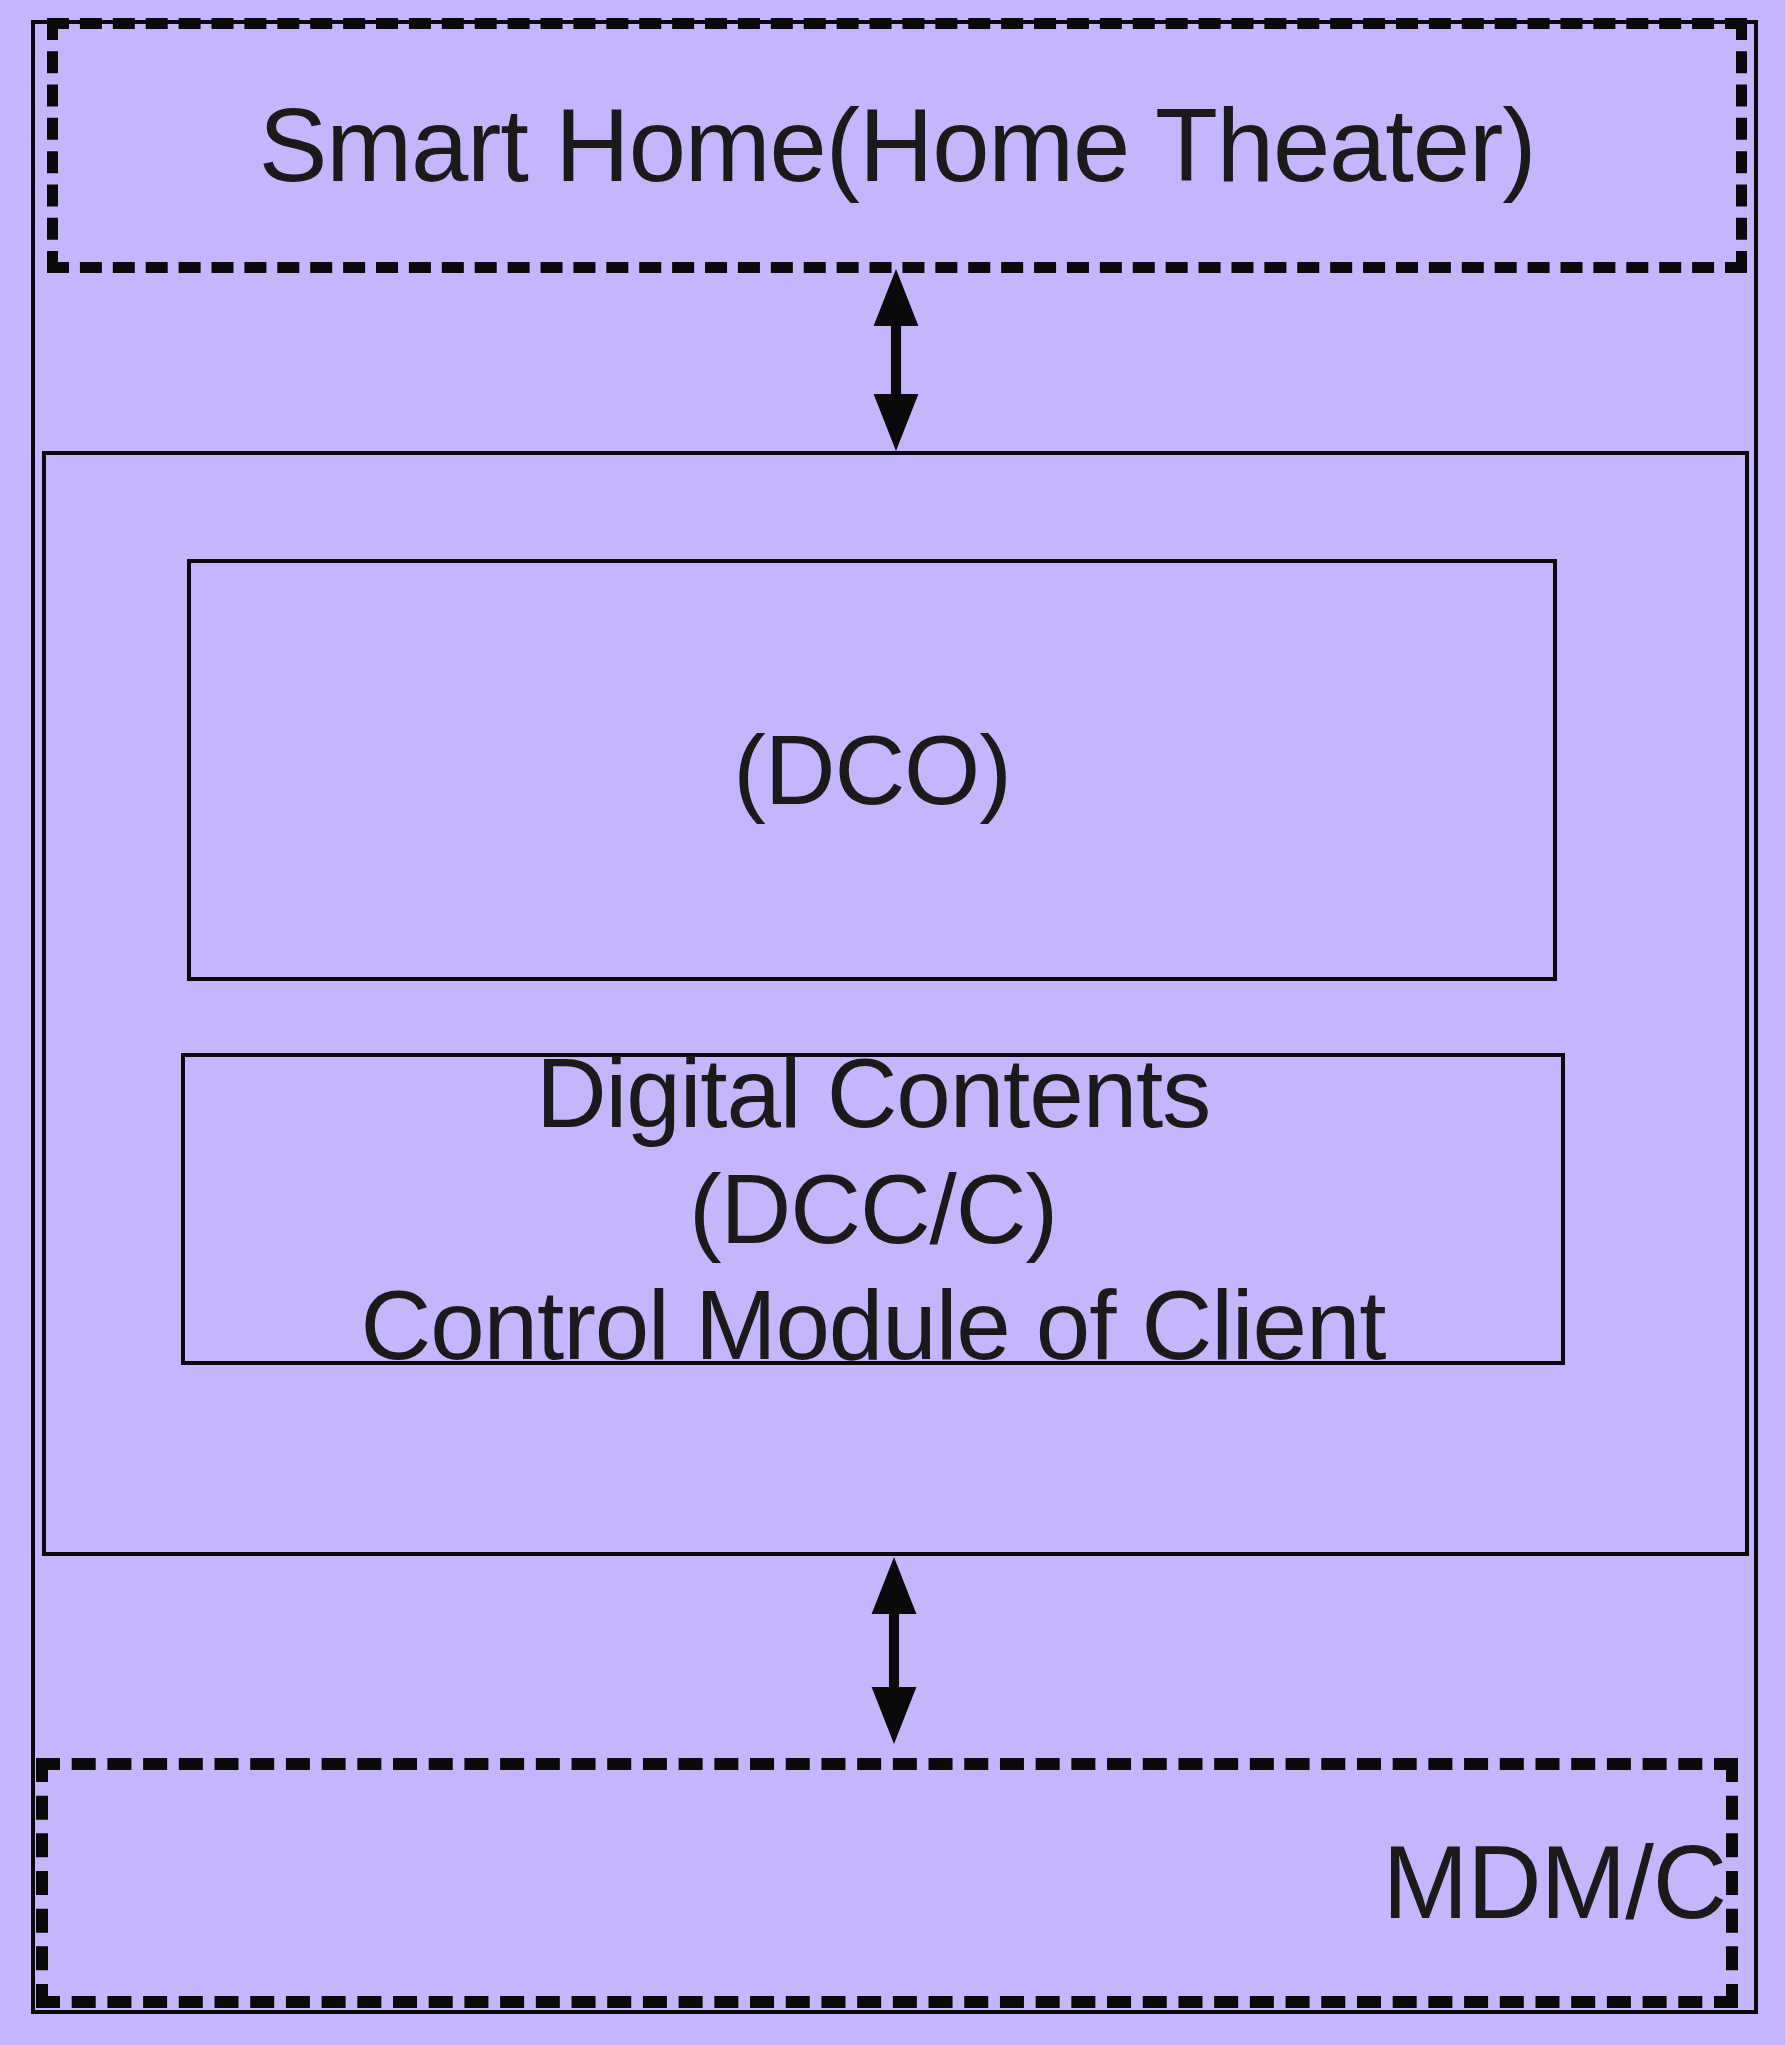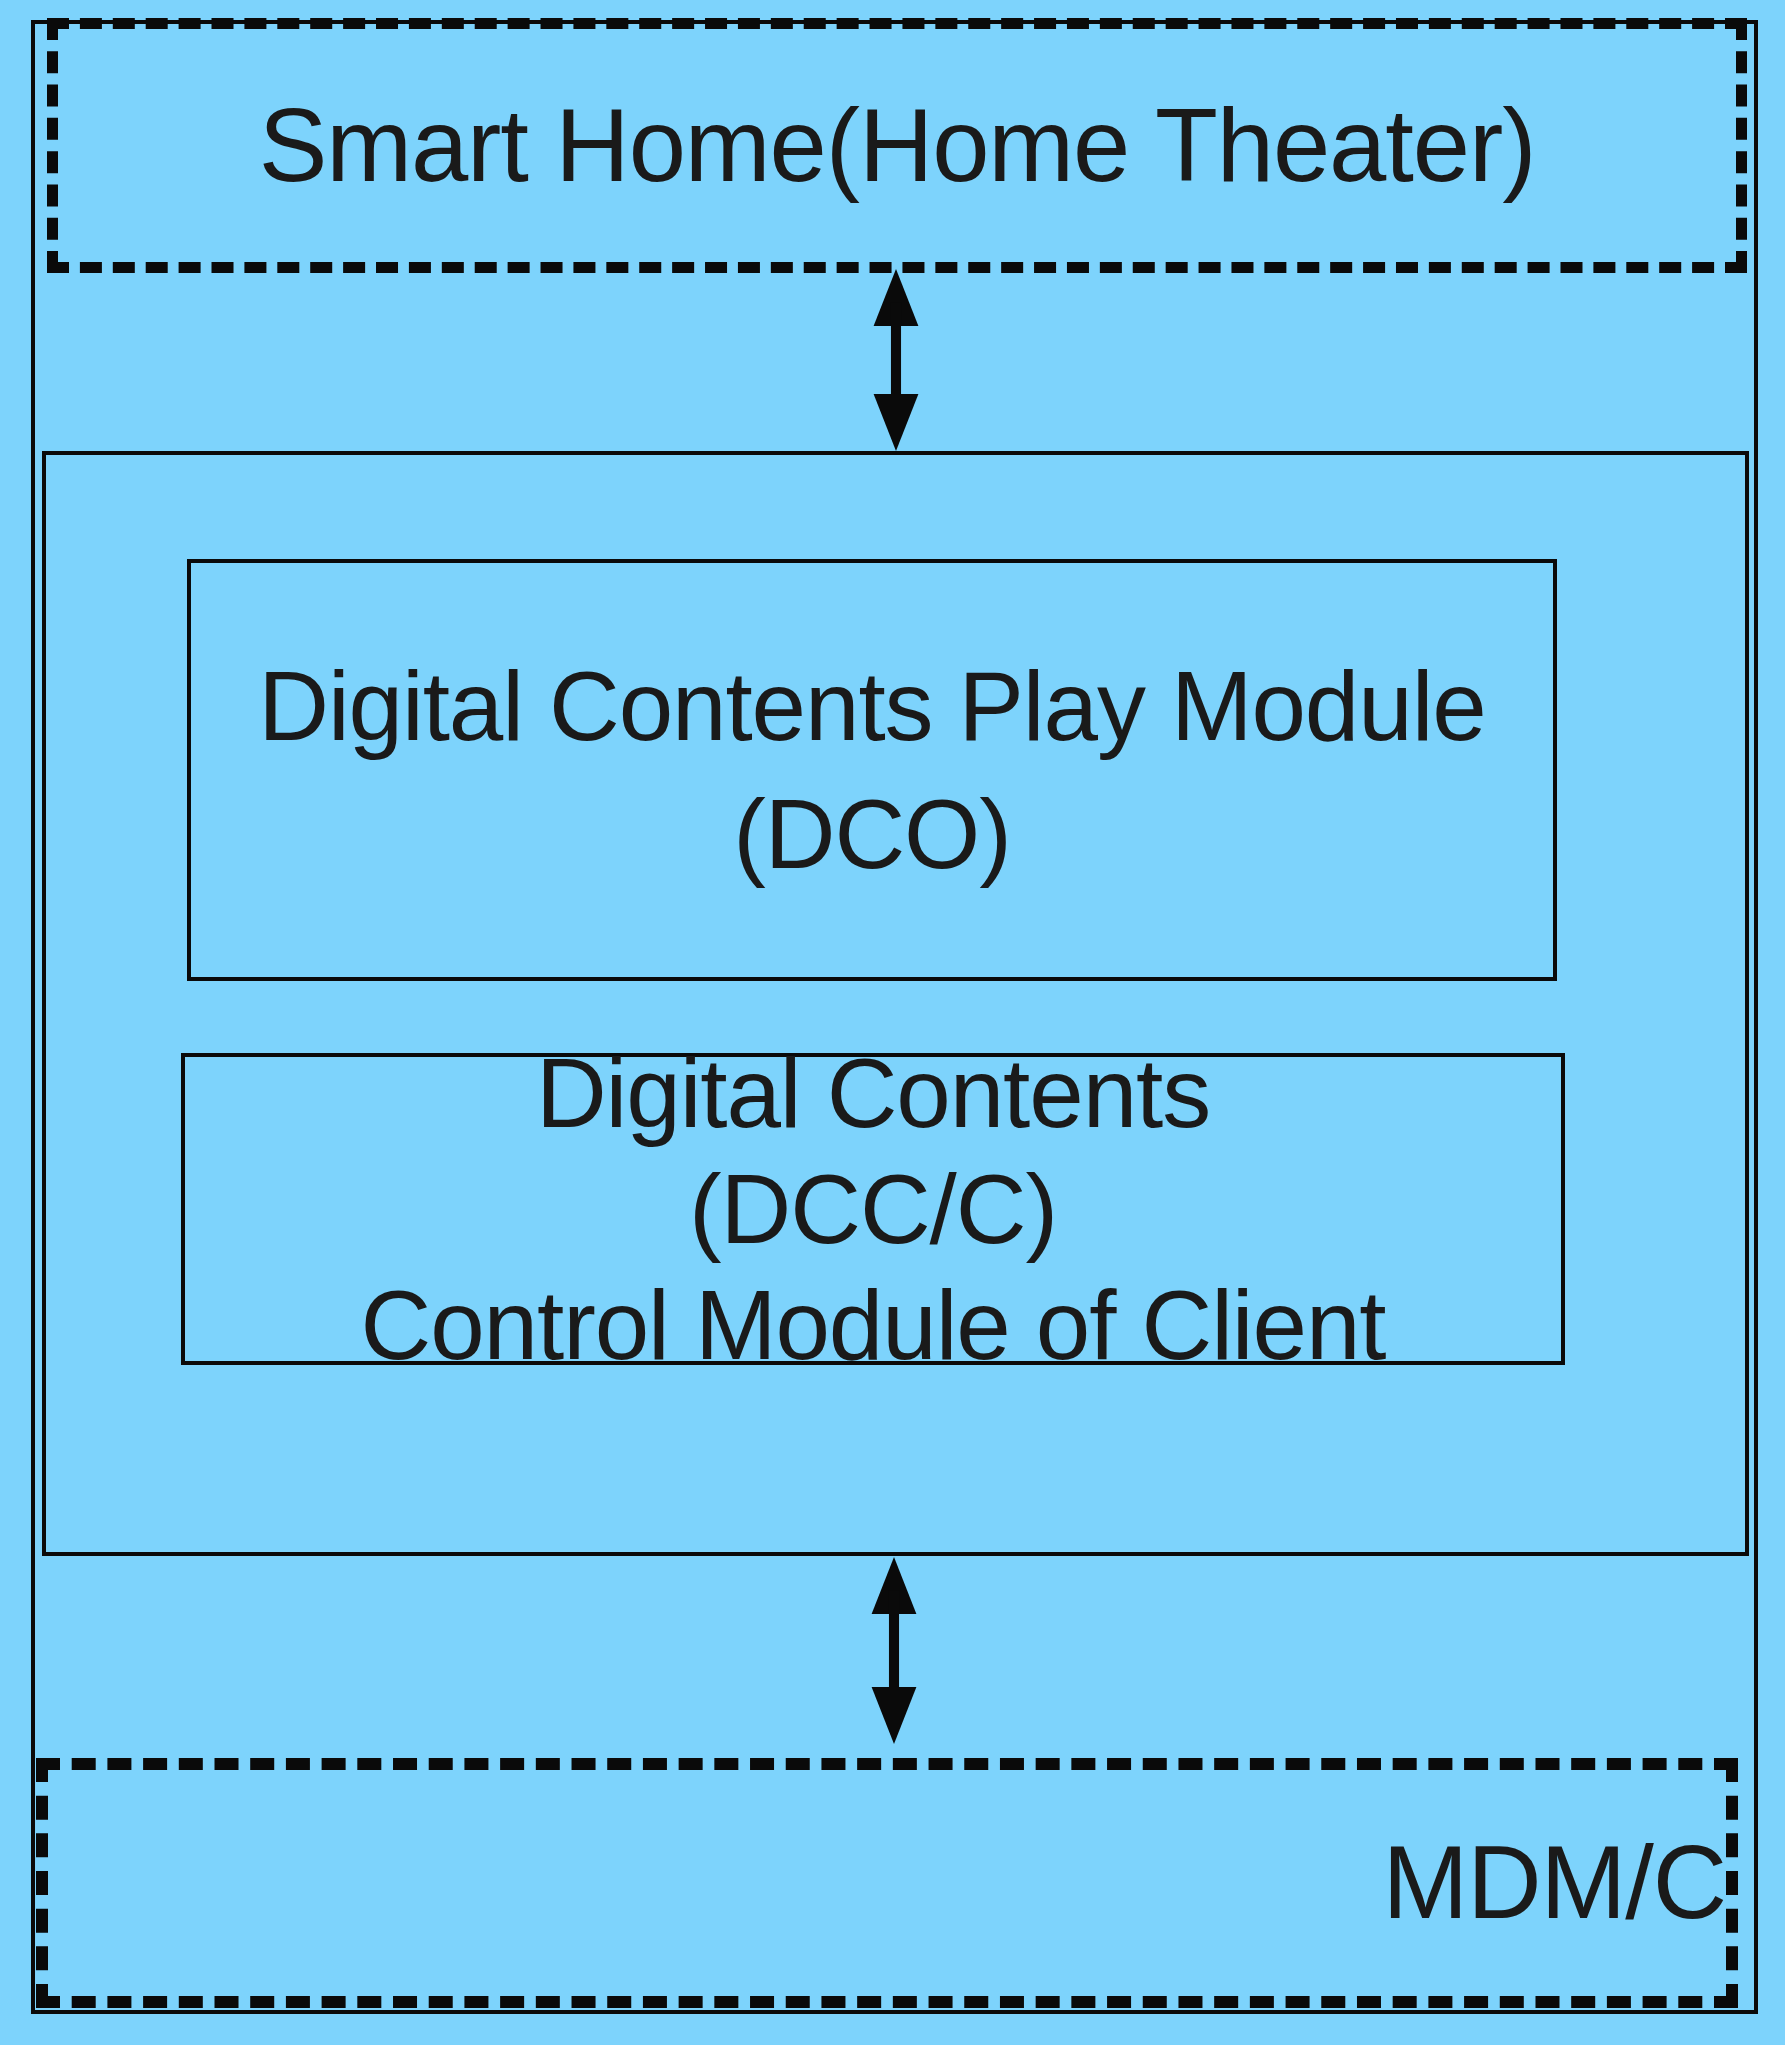--- a/index.html
+++ b/index.html
@@ -5,21 +5,21 @@
   html, body {
     margin: 0;
     padding: 0;
     background: #ffffff;
     font-family: "Liberation Sans", sans-serif;
   }
   .canvas {
     position: relative;
     width: 1785px;
     height: 2046px;
-    background: #7dd3fc;
+    background: #c4b5fd;
     color: #1a1a1a;
     overflow: hidden;
   }
   
   .outer-box {
     position: absolute;
     left: 31px; top: 20px;
     width: 1727px; height: 1994px;
     border: 4.5px solid #0a0a0a;
     box-sizing: border-box;
@@ -115,21 +115,20 @@
   <svg class="v-arrow arrow-top" viewBox="0 0 100 326" preserveAspectRatio="none">
     <polygon points="50,0 10,102 90,102" fill="#0a0a0a"></polygon>
     <rect x="41" y="60" width="18" height="206" fill="#0a0a0a"></rect>
     <polygon points="50,326 10,224 90,224" fill="#0a0a0a"></polygon>
   </svg>
 
 
   <div class="ass-box"></div>
 
   <div class="module-box dco-box">
-    <div class="module-line">Digital Contents Play Module</div>
     <div class="module-line">(DCO)</div>
   </div>
 
   <div class="module-box dcc-box">
     <div class="module-line">Digital Contents</div>
     <div class="module-line">(DCC/C)</div>
     <div class="module-line">Control Module of Client</div>
   </div>
 
   <svg class="v-arrow arrow-bottom" viewBox="0 0 100 334" preserveAspectRatio="none">

